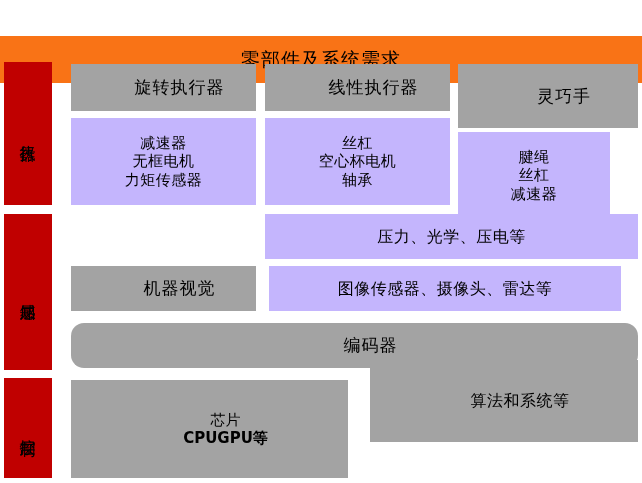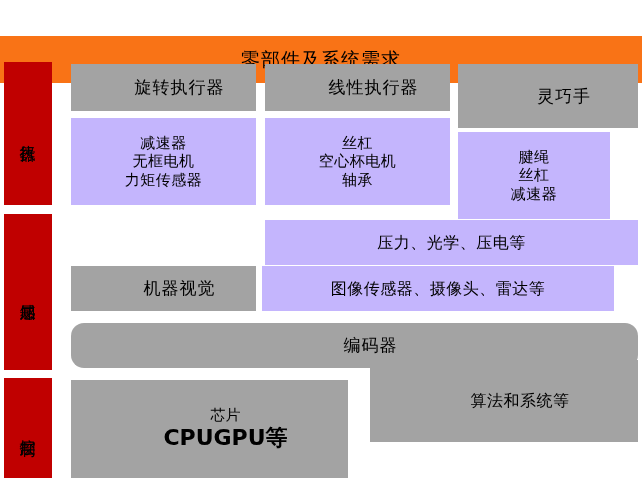--- a/index.html
+++ b/index.html
@@ -89,33 +89,33 @@
   .act-h2 { left: 265px; top: 64px;  width: 185px; height: 47px; }
   .act-h3 { left: 458px; top: 64px;  width: 180px; height: 64px; }
 
   
   .act-d1 { left: 71px;  top: 118px; width: 185px; height: 87px; }
   .act-d2 { left: 265px; top: 118px; width: 185px; height: 87px; }
   .act-d3 { left: 458px; top: 132px; width: 152px; height: 87px; }
 
   
   .per-l1 { left: 71px;  top: 216px; width: 185px; height: 45px; }
-  .per-r1 { left: 265px; top: 220px; width: 373px; height: 45px; }
+  .per-r1 { left: 265px; top: 214px; width: 373px; height: 45px; }
   .per-l2 { left: 71px;  top: 266px; width: 185px; height: 45px; }
-  .per-r2 { left: 262px; top: 266px; width: 352px; height: 45px; }
+  .per-r2 { left: 269px; top: 266px; width: 352px; height: 45px; }
 
   
   .encoder { left: 71px; top: 323px; width: 567px; height: 45px; border-radius: 13px; }
 
   
   .ctl-1 { left: 71px;  top: 380px; width: 277px; height: 98px; align-items: center; }
   .ctl-2 { left: 370px; top: 360px; width: 268px; height: 82px; }
 
   .chip-line-1 { font-size: 15px; display: block; }
-  .chip-line-2 { font-size: 22px; font-weight: bold; display: block; }
+  .chip-line-2 { font-size: 15px; font-weight: bold; display: block; }
 </style>
 </head>
 <body>
 
 <div id="canvas">
 
   <div class="box title-banner">零部件及系统需求</div>
 
   <div class="box side-label side-actuator">执行器</div>
   <div class="box side-label side-perception">感知层</div>

